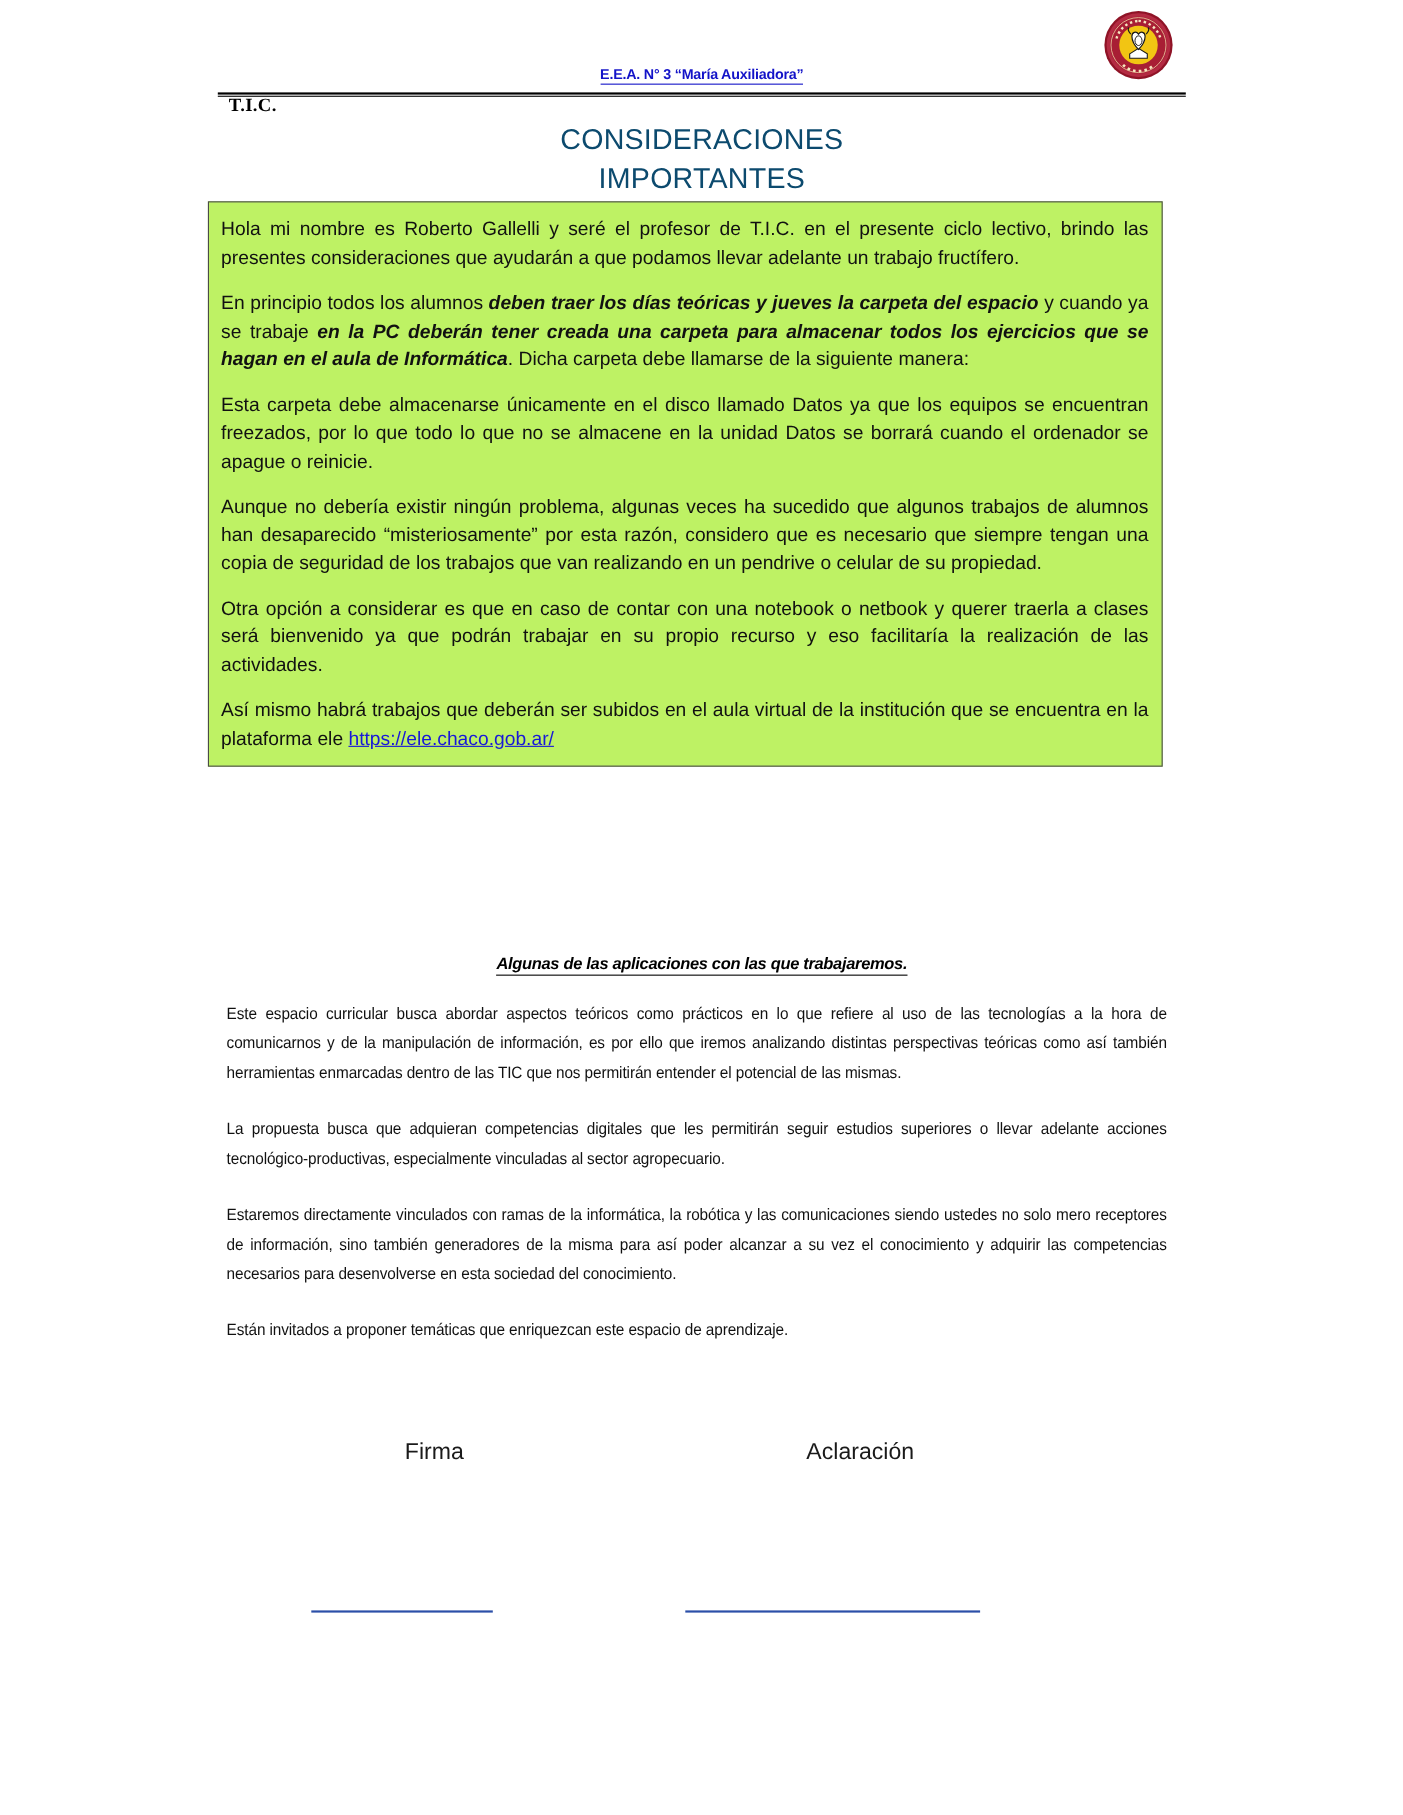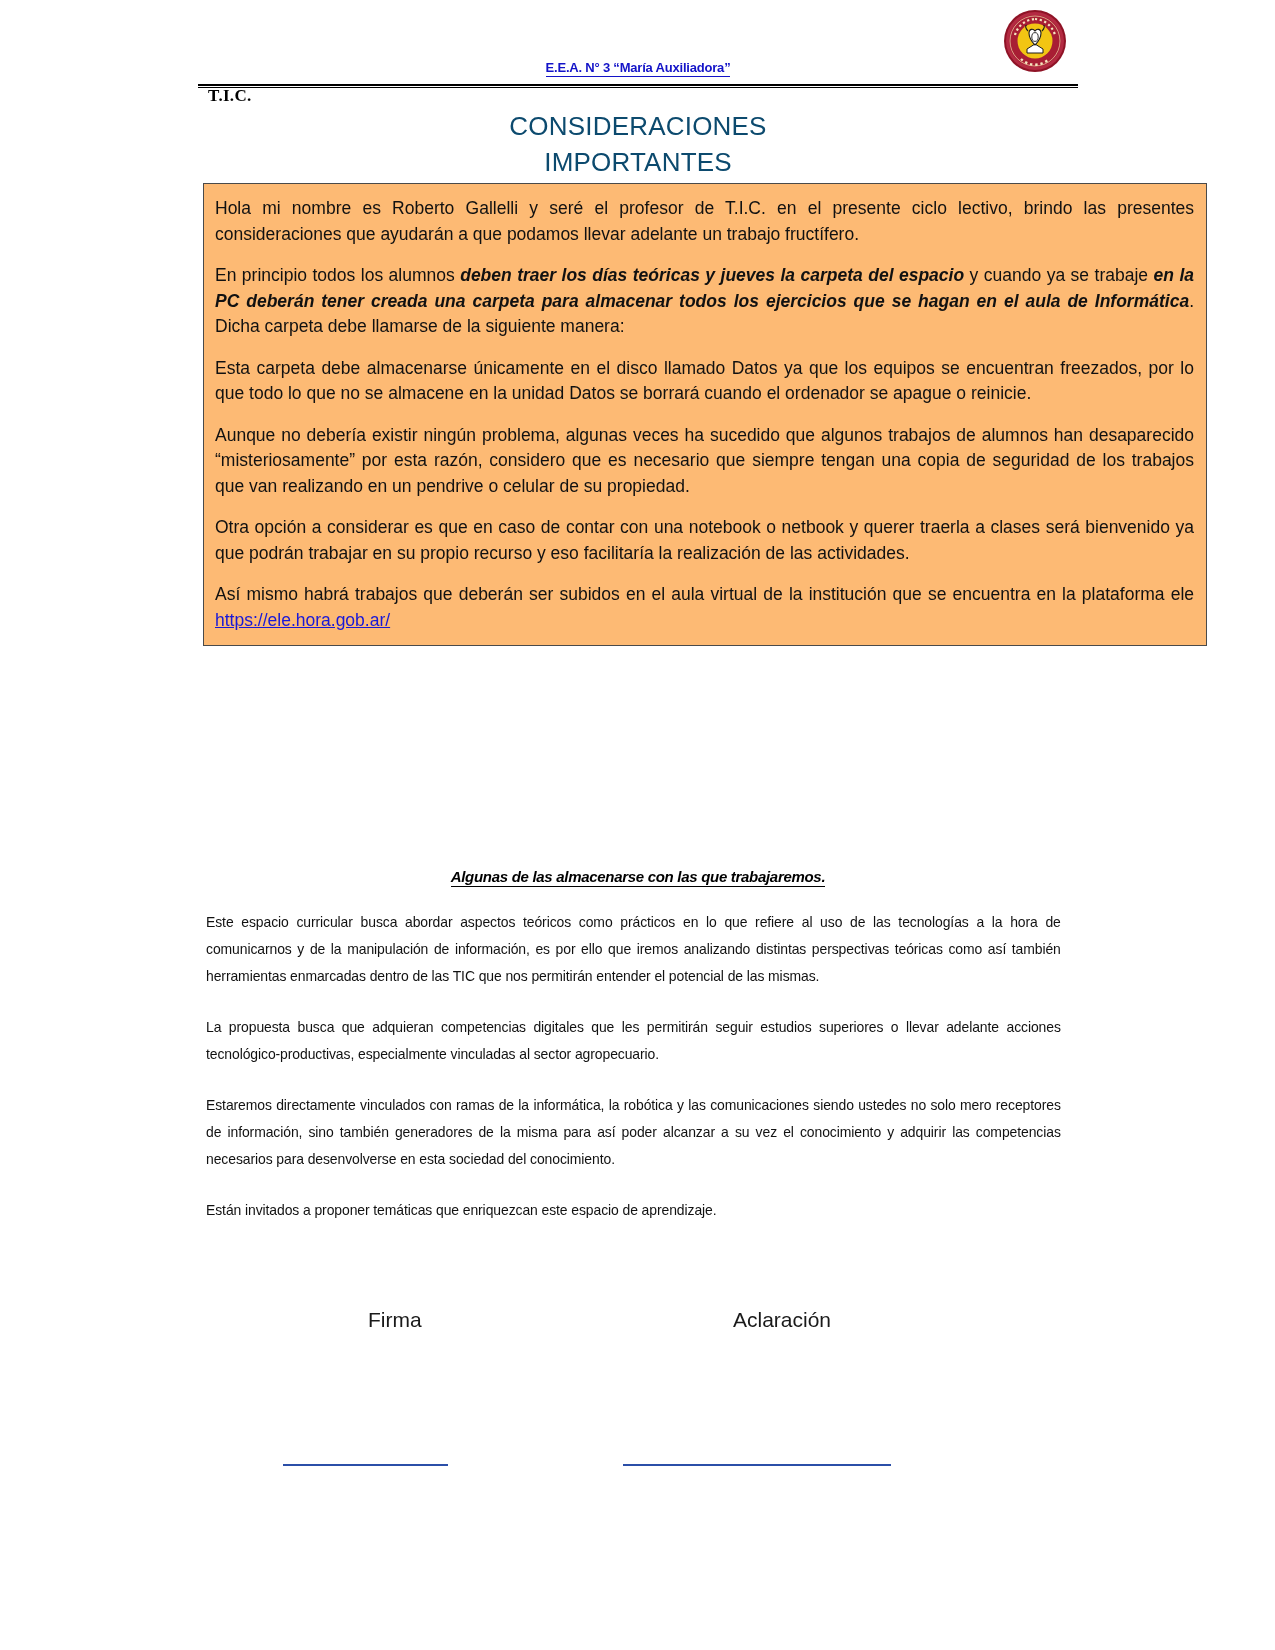--- a/index.html
+++ b/index.html
@@ -89,27 +89,27 @@
     font-family: "Liberation Sans", sans-serif;
     font-size: 26px;
     line-height: 36px;
     color: #0c4a6e;
     letter-spacing: 0.2px;
   }
 
   
   .notice-box {
     position: absolute;
-    left: 203px;
+    left: 189px;
     top: 183px;
-    width: 1004px;
+    width: 868px;
     box-sizing: border-box;
     border: 1.5px solid #4a4a4a;
     padding: 12px 12px 10px 11px;
-    background: #fdba74;
+    background: #bef264;
   }
   .notice-box p {
     margin: 0 0 16px 0;
     font-family: "Liberation Sans", sans-serif;
     font-size: 17.5px;
     line-height: 25.5px;
     text-align: justify;
     color: #111;
   }
   .notice-box p:last-child { margin-bottom: 2px; }
@@ -239,26 +239,26 @@
     </p>
 
 
     <p>Esta carpeta debe almacenarse únicamente en el disco llamado Datos ya que los equipos se encuentran freezados, por lo que todo lo que no se almacene en la unidad Datos se borrará cuando el ordenador se apague o reinicie.</p>
 
     <p>Aunque no debería existir ningún problema, algunas veces ha sucedido que algunos trabajos de alumnos han desaparecido “misteriosamente” por esta razón, considero que es necesario que siempre tengan una copia de seguridad de los trabajos que van realizando en un pendrive o celular de su propiedad.</p>
 
     <p>Otra opción a considerar es que en caso de contar con una notebook o netbook y querer traerla a clases será bienvenido ya que podrán trabajar en su propio recurso y eso facilitaría la realización de las actividades.</p>
 
     <p>
-      <span>Así mismo habrá trabajos que deberán ser subidos en el aula virtual de la institución que se encuentra en la plataforma ele </span><a class="link" href="#">https://ele.hora.gob.ar/</a>
+      <span>Así mismo habrá trabajos que deberán ser subidos en el aula virtual de la institución que se encuentra en la plataforma ele </span><a class="link" href="#">https://ele.chaco.gob.ar/</a>
     </p>
   </div>
 
   <div class="apps-subtitle">
-    <span>Algunas de las almacenarse con las que trabajaremos.</span>
+    <span>Algunas de las aplicaciones con las que trabajaremos.</span>
   </div>
 
   <div class="body-lower">
     <p>Este espacio curricular busca abordar aspectos teóricos como prácticos en lo que refiere al uso de las tecnologías a la hora de comunicarnos y de la manipulación de información, es por ello que iremos analizando distintas perspectivas teóricas como así también herramientas enmarcadas dentro de las TIC que nos permitirán entender el potencial de las mismas.</p>
     <p>La propuesta busca que adquieran competencias digitales que les permitirán seguir estudios superiores o llevar adelante acciones tecnológico-productivas, especialmente vinculadas al sector agropecuario.</p>
     <p>Estaremos directamente vinculados con ramas de la informática, la robótica y las comunicaciones siendo ustedes no solo mero receptores de información, sino también generadores de la misma para así poder alcanzar a su vez el conocimiento y adquirir las competencias necesarios para desenvolverse en esta sociedad del conocimiento.</p>
     <p>Están invitados a proponer temáticas que enriquezcan este espacio de aprendizaje.</p>
   </div>
 
   <div class="sig-area">

